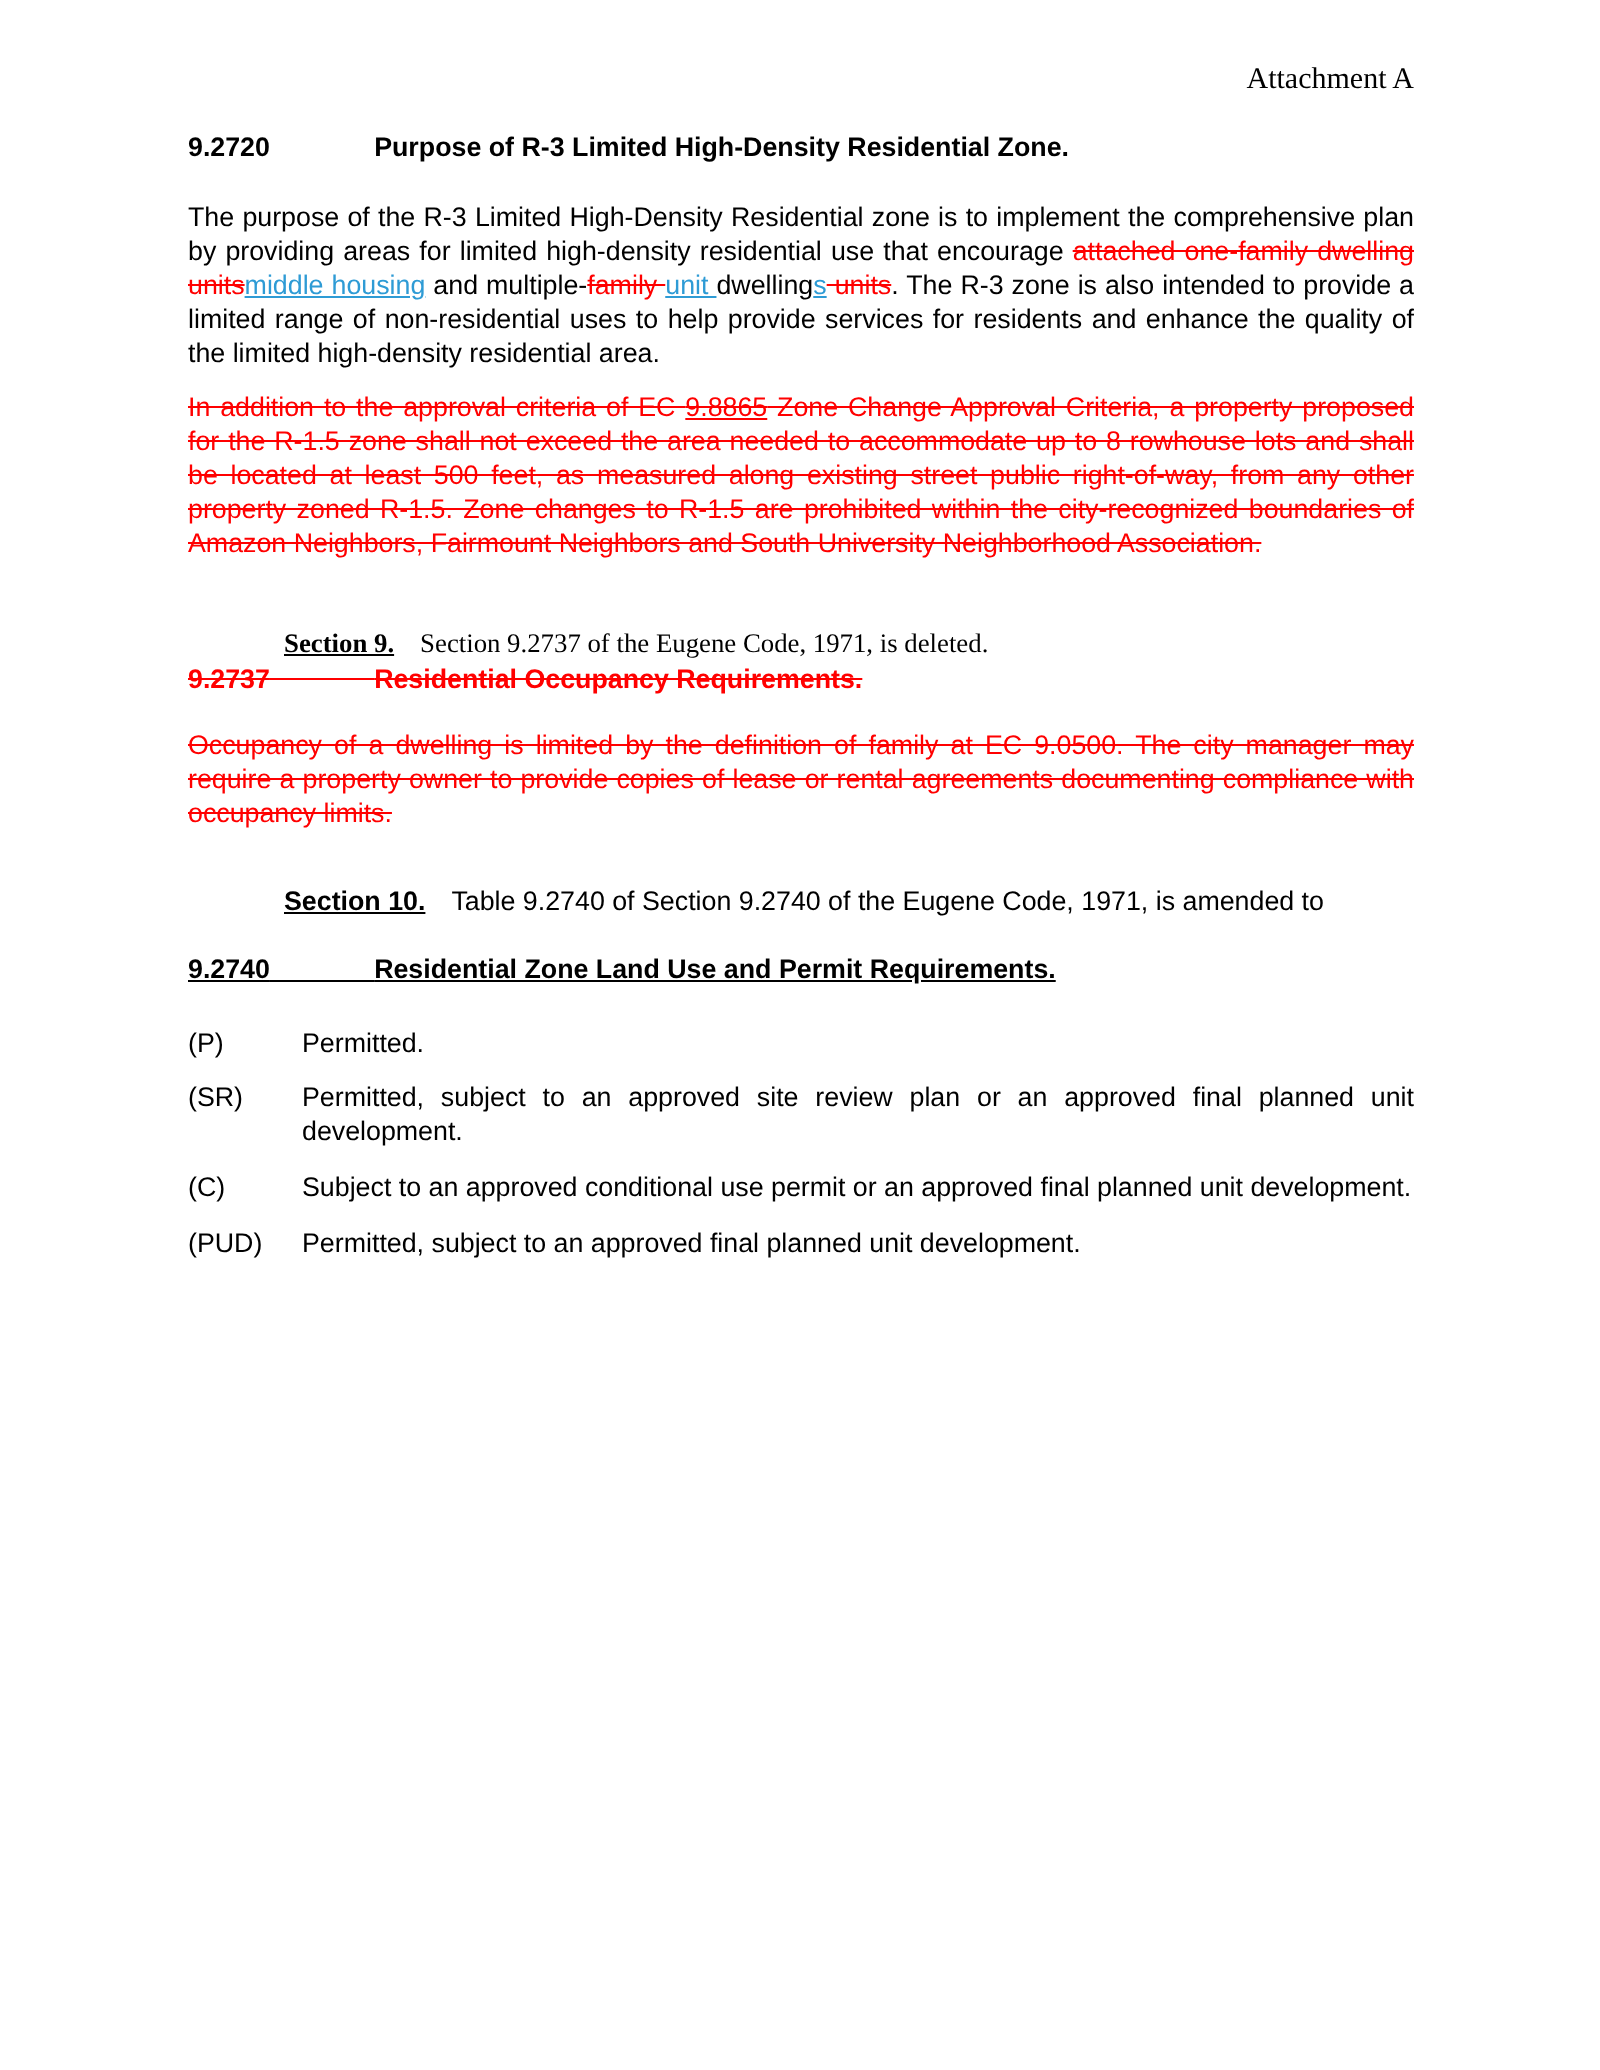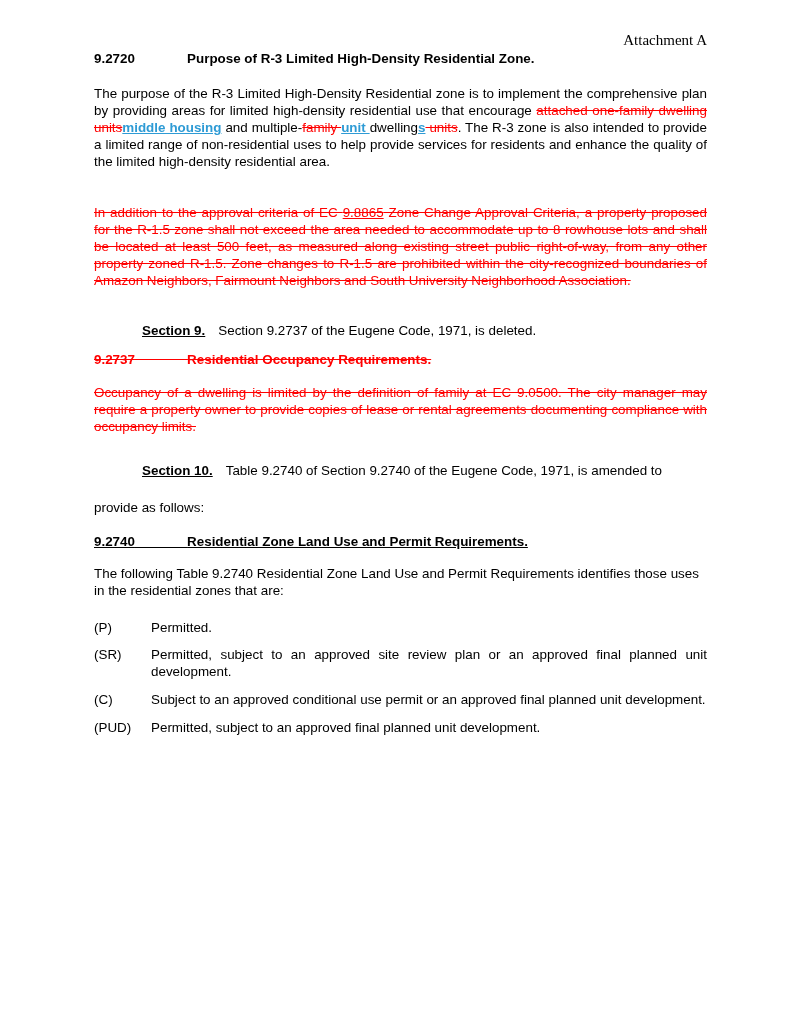--- a/index.html
+++ b/index.html
@@ -22,29 +22,29 @@
   }
   .section-line{text-indent:48px;}
   .sec-label{font-weight:bold;text-decoration:underline;}
   .tab-sm{display:inline-block;width:13px;}
   .code-heading{font-weight:bold;}
   .just{text-align:justify;}
   .deleted-heading{color:#FF0000;text-decoration:line-through;}
   .del-para{color:#FF0000;text-decoration:line-through;}
   .u-ref{text-decoration:underline;}
   .del{color:#FF0000;text-decoration:line-through;}
-  .ins{color:#2E9BD5;text-decoration:underline;font-weight:bold;}
+  .ins{color:#2E9BD5;text-decoration:underline;}
   .mt-s7{margin-top:46px;}
-  .mt-h7{}
+  .mt-h7{margin-top:15px;}
   .mt-p7{margin-top:18px;}
   .mt-s8{margin-top:33px;}
   .mt-h8{margin-top:14px;}
-  .mt-p8{margin-top:34px;}
-  .mt-s9{margin-top:33px;}
-  .mt-h9{margin-top:12px;}
+  .mt-p8{margin-top:10px;}
+  .mt-s9{margin-top:33px;font-family:Liberation Serif, serif;}
+  .mt-h9{margin-top:1px;}
   .mt-p9{margin-top:16px;}
   .mt-s10{margin-top:27px;}
   .mt-provide{margin-top:20px;}
   .mt-h10{margin-top:17px;text-decoration:underline;}
   .mt-intro{margin-top:15px;}
   .legend-row{display:flex;}
   .legend-row.first{margin-top:20px;}
   .legend-row.r2{margin-top:10px;}
   .legend-row.r3{margin-top:11px;}
   .legend-row.r4{margin-top:11px;}
@@ -78,25 +78,23 @@
   <p class="just del-para mt-p8"><span>In addition to the approval criteria of EC </span><span class="u-ref">9.8865</span><span> Zone Change Approval Criteria, a property proposed for the R-1.5 zone shall not exceed the area needed to accommodate up to 8 rowhouse lots and shall be located at least 500 feet, as measured along existing street public right-of-way, from any other property zoned R-1.5. Zone changes to R-1.5 are prohibited within the city-recognized boundaries of Amazon Neighbors, Fairmount Neighbors and South University Neighborhood Association.</span></p>
 
   <p class="section-line mt-s9"><span class="sec-label">Section 9.</span><span class="tab-sm"></span><span>Section 9.2737 of the Eugene Code, 1971, is deleted.</span></p>
 
   <p class="code-heading deleted-heading mt-h9"><span>9.2737</span><span class="h-gap">&nbsp;&nbsp;&nbsp;&nbsp;&nbsp;&nbsp;&nbsp;&nbsp;&nbsp;&nbsp;&nbsp;&nbsp;&nbsp;&nbsp;</span><span>Residential Occupancy Requirements.</span></p>
 
   <p class="just del-para mt-p9"><span>Occupancy of a dwelling is limited by the definition of family at EC 9.0500. The city manager may require a property owner to provide copies of lease or rental agreements documenting compliance with occupancy limits.</span></p>
 
   <p class="section-line mt-s10"><span class="sec-label">Section 10.</span><span class="tab-sm"></span><span>Table 9.2740 of Section 9.2740 of the Eugene Code, 1971, is amended to</span></p>
 
-  <p class="mt-provide">provide as follows:</p>
 
   <p class="code-heading mt-h10"><span>9.2740</span><span class="h-gap">&nbsp;&nbsp;&nbsp;&nbsp;&nbsp;&nbsp;&nbsp;&nbsp;&nbsp;&nbsp;&nbsp;&nbsp;&nbsp;&nbsp;</span><span>Residential Zone Land Use and Permit Requirements.</span></p>
 
-  <p class="mt-intro">The following Table 9.2740 Residential Zone Land Use and Permit Requirements identifies those uses in the residential zones that are:</p>
 
   <div class="legend-row first">
     <span class="legend-key">(P)</span>
     <span class="legend-desc">Permitted.</span>
   </div>
   <div class="legend-row r2">
     <span class="legend-key">(SR)</span>
     <span class="legend-desc">Permitted, subject to an approved site review plan or an approved final planned unit development.</span>
   </div>
   <div class="legend-row r3">

